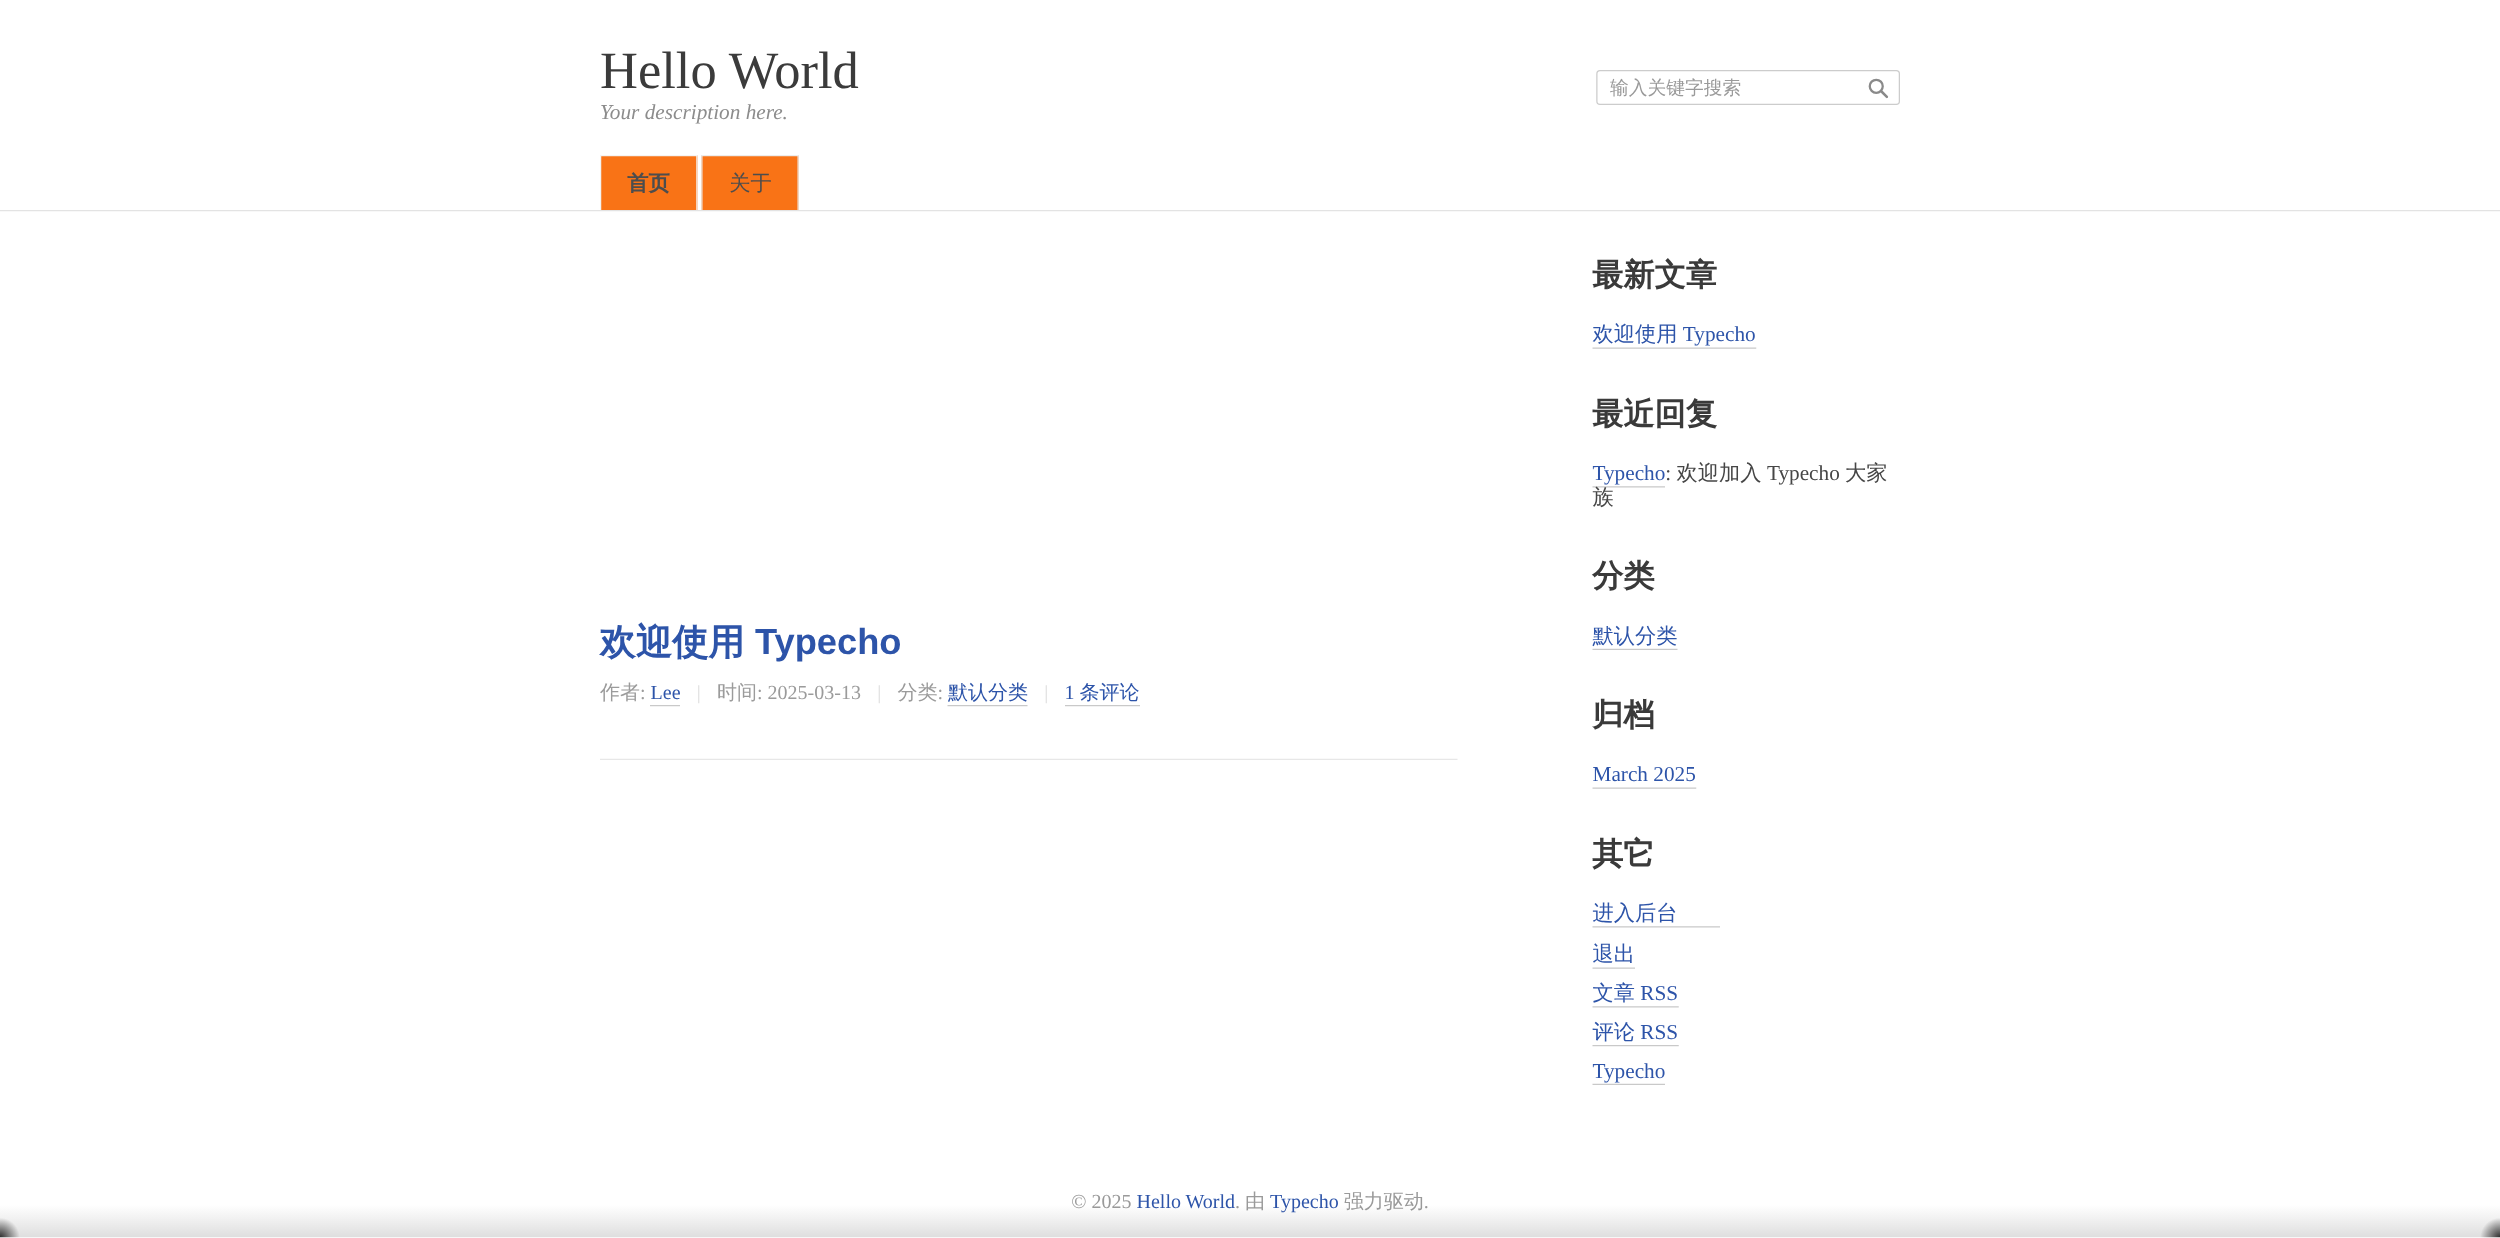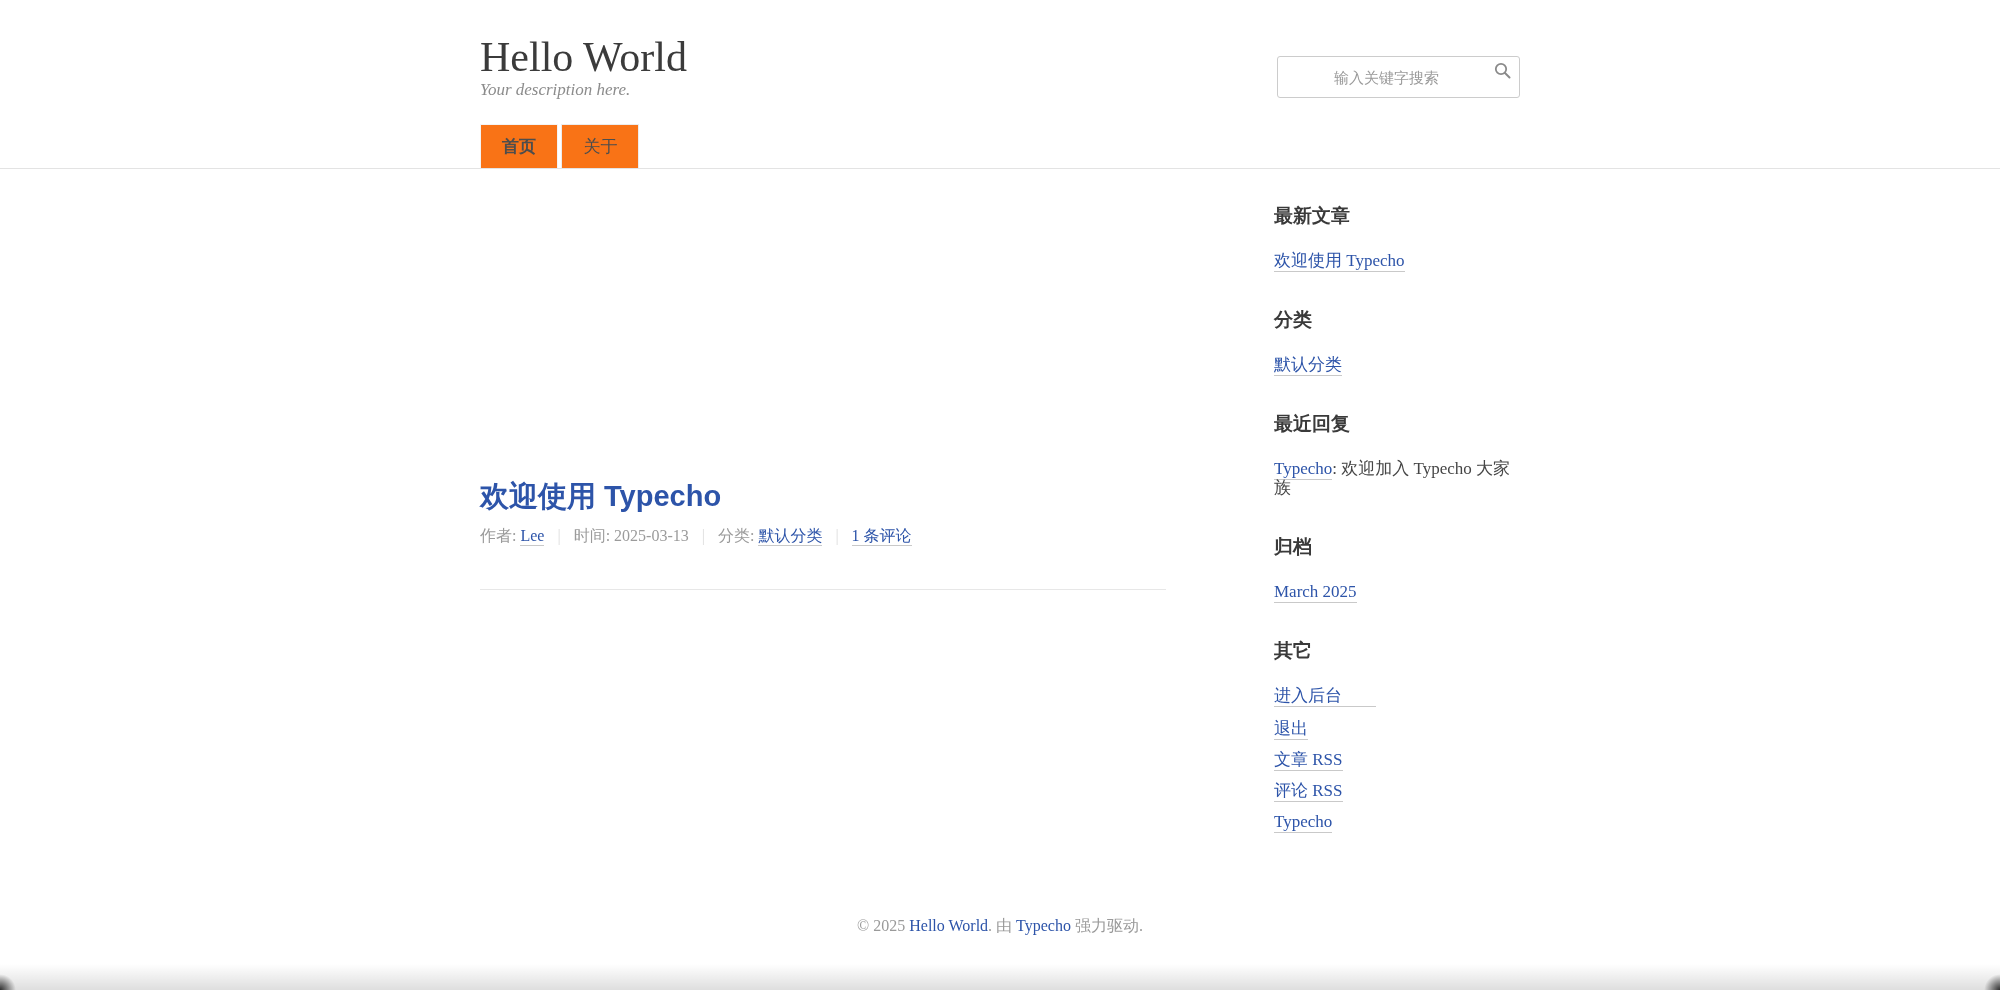--- a/index.html
+++ b/index.html
@@ -17,43 +17,43 @@
   .site-title a { color:#3b3b3b; text-decoration:none; }
   .site-description { font-style:italic; font-size:17px; color:#8c8c8c; }
   .main-nav { margin-top:24px; font-family:"Liberation Sans", sans-serif; }
   .nav-item { display:inline-block; padding:10px 21px; font-size:17px; color:#4d4d4d;
               text-decoration:none; background:#f97316; border:1px solid #ececec;
               border-bottom:none; margin-right:-1px; vertical-align:bottom; cursor:pointer; }
   .nav-item.current { background:#f97316; border-color:#f4f4f4;font-weight:bold; }
 
   
   .search-box { position:absolute; top:22px; right:0; width:243px; height:29px; }
-  .search-input { width:243px; height:42px; border:1px solid #cccccc; border-radius:3px;
+  .search-input { width:243px; height:28px; border:1px solid #cccccc; border-radius:3px;
                   padding:0 34px 0 10px; font-size:15px; color:#444;
-                  font-family:"Liberation Sans", sans-serif; outline:none;text-align:center; }
+                  font-family:"Liberation Sans", sans-serif; outline:none; }
   .search-input::placeholder { color:#9a9a9a; }
   .search-icon { position:absolute; right:8px; top:5px; width:19px; height:19px; cursor:pointer; }
 
   
   .main-wrap .container { display:flex; justify-content:space-between;
                           align-items:center; padding-top:34px; min-height:612px; }
   .content { width:686px; }
   .post-title { font-size:29px; font-weight:bold; font-family:"Liberation Sans", sans-serif; line-height:1.1; }
   .post-title a { color:#2d54a9; text-decoration:none; }
   .post-meta { margin-top:13px; font-size:16px; color:#9b9b9b; }
   .meta-sep { color:#dddddd; margin:0 13px; }
   .link-underlined { color:#2d54a9; text-decoration:none; border-bottom:1px solid #c9c9c9;
                      padding-bottom:1px; cursor:pointer; }
   .post-body { margin-top:24px; font-size:18px; line-height:1.5; color:#464646; }
   .post-divider { margin-top:42px; border-bottom:1px solid #e7e7e7; height:0; }
 
   
   .sidebar { width:246px; font-size:17px; }
   .widget { margin-bottom:37px; }
-  .widget-title { font-family:"Liberation Sans", sans-serif; font-size:19px; font-weight:bold;
+  .widget-title { font-family:"Liberation Sans", sans-serif; font-size:25px; font-weight:bold;
                   color:#3a3a3a; margin-bottom:22px; }
   .widget ul { list-style:none; }
   .widget li { margin-bottom:12px; line-height:19px; }
   .reply-text { color:#464646; }
   .other-list li:first-child .link-underlined { display:inline-block; min-width:102px; }
 
   
   .site-footer { text-align:center; padding-top:48px; font-size:16px; color:#9a9a9a; }
   .footer-link { color:#2d54a9; text-decoration:none; cursor:pointer; }
 
@@ -109,33 +109,33 @@
       <div class="widget">
         <h3 class="widget-title">最新文章</h3>
         <ul>
           <li>
             <a href="#" class="link-underlined">欢迎使用 Typecho</a>
           </li>
         </ul>
       </div>
 
       <div class="widget">
-        <h3 class="widget-title">分类</h3>
+        <h3 class="widget-title">最近回复</h3>
         <ul>
           <li>
-            <a href="#" class="link-underlined">默认分类</a>
+            <a href="#" class="link-underlined">Typecho</a><span class="reply-text">: 欢迎加入 Typecho 大家族</span>
           </li>
         </ul>
       </div>
 
       <div class="widget">
-        <h3 class="widget-title">最近回复</h3>
+        <h3 class="widget-title">分类</h3>
         <ul>
           <li>
-            <a href="#" class="link-underlined">Typecho</a><span class="reply-text">: 欢迎加入 Typecho 大家族</span>
+            <a href="#" class="link-underlined">默认分类</a>
           </li>
         </ul>
       </div>
 
       <div class="widget">
         <h3 class="widget-title">归档</h3>
         <ul>
           <li>
             <a href="#" class="link-underlined">March 2025</a>
           </li>

